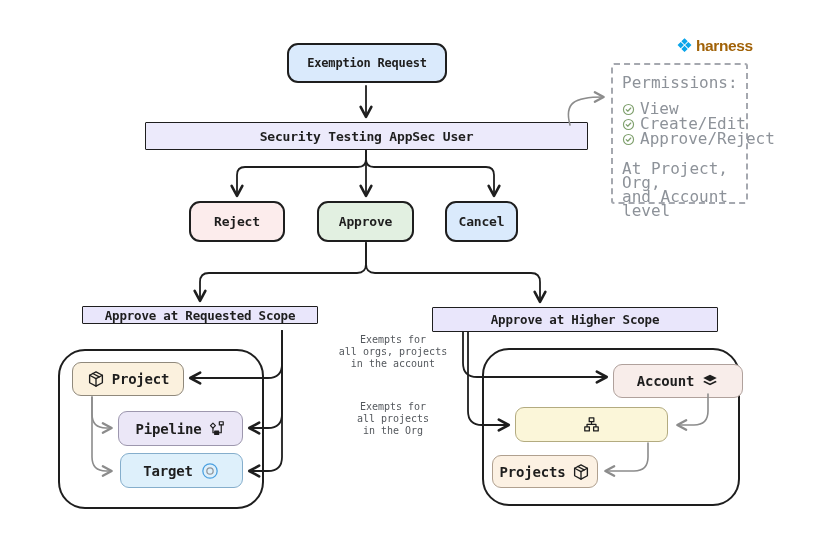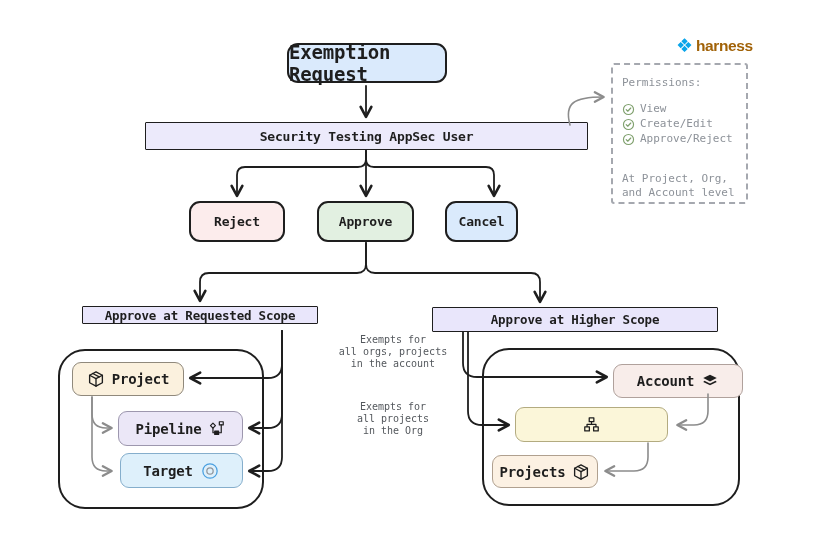--- a/index.html
+++ b/index.html
@@ -11,21 +11,21 @@
   .node{
     position:absolute;display:flex;align-items:center;justify-content:center;
     box-sizing:border-box;font-weight:600;letter-spacing:-0.2px;z-index:3;
   }
   .rounded{border-radius:11px;border:2px solid #1e1e1e;}
   .bar{border:1.7px solid #1e1e1e;border-radius:1px;}
   .inner{border-radius:9px;font-size:14px;gap:7px;z-index:3;}
   .container{position:absolute;border:2px solid #1e1e1e;border-radius:27px;background:transparent;box-sizing:border-box;z-index:1;}
 
   
-  .exemption{left:287px;top:43px;width:160px;height:40px;background:#daeafc;font-size:19px;}
+  .exemption{left:287px;top:43px;width:160px;height:40px;background:#daeafc;font-size:12px;}
   .security{left:145px;top:122px;width:443px;height:28px;background:#eceafb;font-size:13px;}
   .reject{left:189px;top:201px;width:96px;height:41px;background:#fcecec;font-size:13px;}
   .approve{left:317px;top:201px;width:97px;height:41px;background:#e2f0e1;font-size:13px;}
   .cancel{left:445px;top:201px;width:73px;height:41px;background:#daeafc;font-size:13px;}
   .scope-req{left:82px;top:306px;width:236px;height:18px;background:#e9e6fb;font-size:12.5px;}
   .scope-high{left:432px;top:307px;width:286px;height:25px;background:#e9e6fb;font-size:12.5px;}
 
   
   .cont-left{left:58px;top:349px;width:206px;height:160px;}
   .cont-right{left:482px;top:348px;width:258px;height:158px;}
@@ -50,25 +50,25 @@
 
   
   .logo{position:absolute;left:676px;top:36px;display:flex;align-items:center;gap:3px;z-index:3;}
   .logo-glyph{color:#0aa5ea;font-size:19px;line-height:19px;font-family:"DejaVu Sans",sans-serif;}
   .logo-text{font-family:"Liberation Sans","DejaVu Sans",sans-serif;font-weight:700;font-size:15.5px;color:#a16207;letter-spacing:-0.4px;text-align:right;}
 
   
   .perm{
     position:absolute;left:611px;top:63px;width:137px;height:141px;box-sizing:border-box;
     border:2px dashed #a5a8af;border-radius:3px;padding:11px 9px 8px 9px;
-    color:#8d9299;font-size:11px;line-height:14px;z-index:3;font-weight:500;
+    color:#8d9299;font-size:16px;line-height:14px;z-index:3;font-weight:500;
   }
   .perm-title{margin-bottom:12px;}
   .perm-item{display:flex;align-items:center;gap:5px;margin-bottom:1px;}
-  .perm-footer{margin-top:26px;white-space:pre-line;}
+  .perm-footer{margin-top:16px;white-space:pre-line;}
 </style>
 </head>
 <body>
 
 <div class="canvas">
 
   <svg class="connectors" viewBox="0 0 814 552" xmlns="http://www.w3.org/2000/svg">
     <defs>
       <marker id="ab" viewBox="0 0 10 10" refX="7.5" refY="5" markerWidth="8.5" markerHeight="8.5" orient="auto-start-reverse">
         <path d="M1.5,1.5 L8,5 L1.5,8.5" fill="none" stroke="#1e1e1e" stroke-width="1.7" stroke-linecap="round" stroke-linejoin="round"></path>

